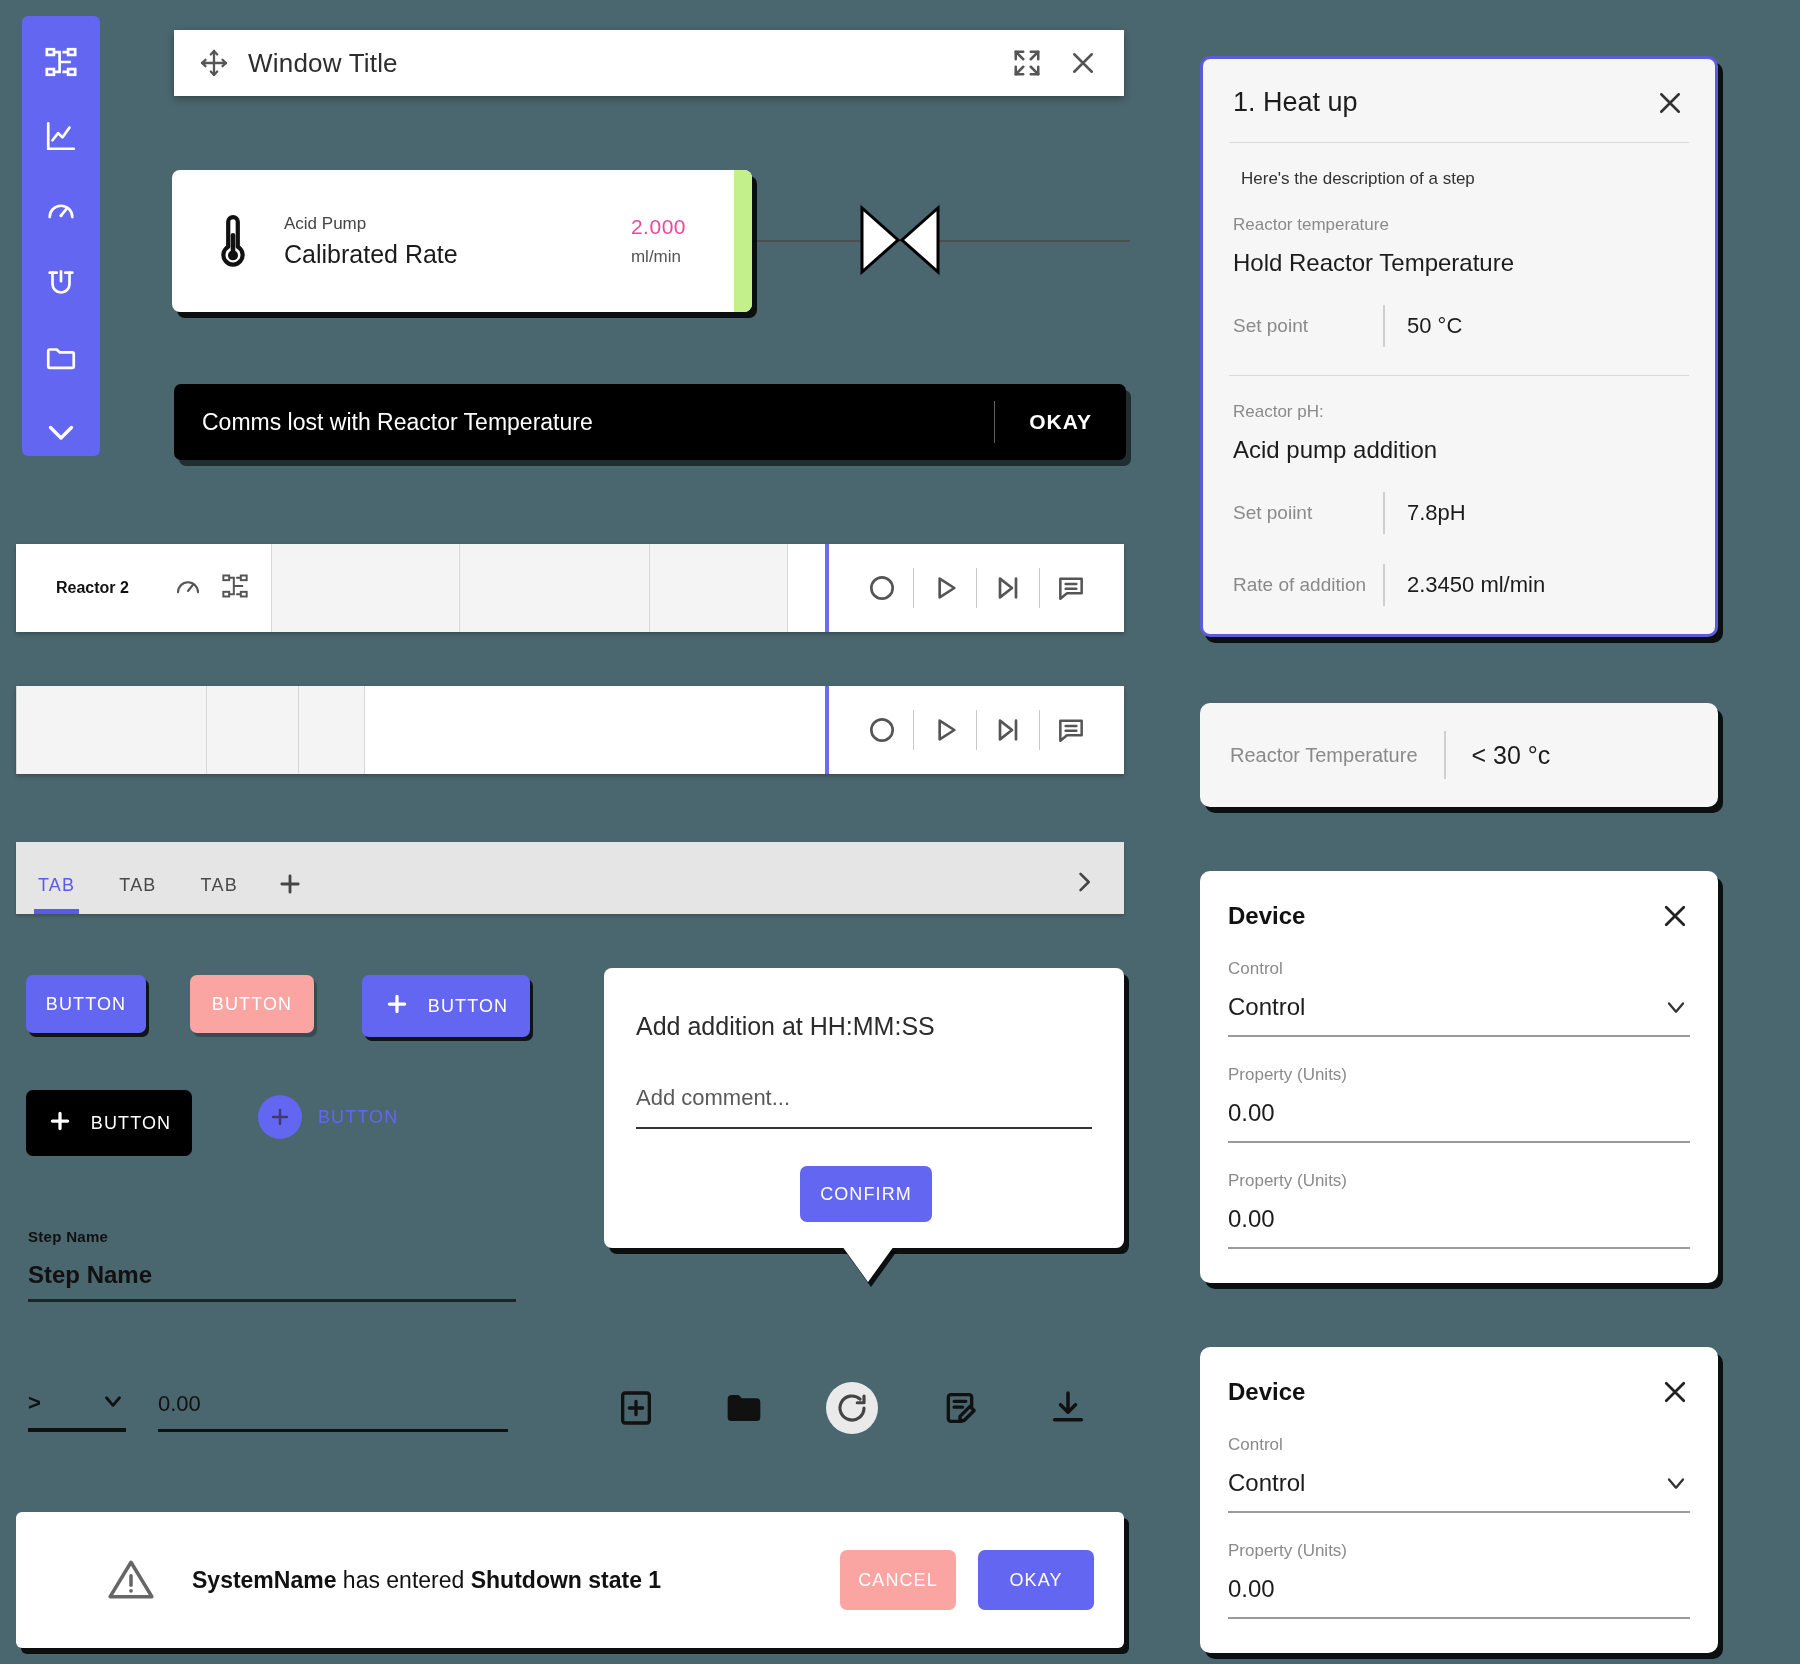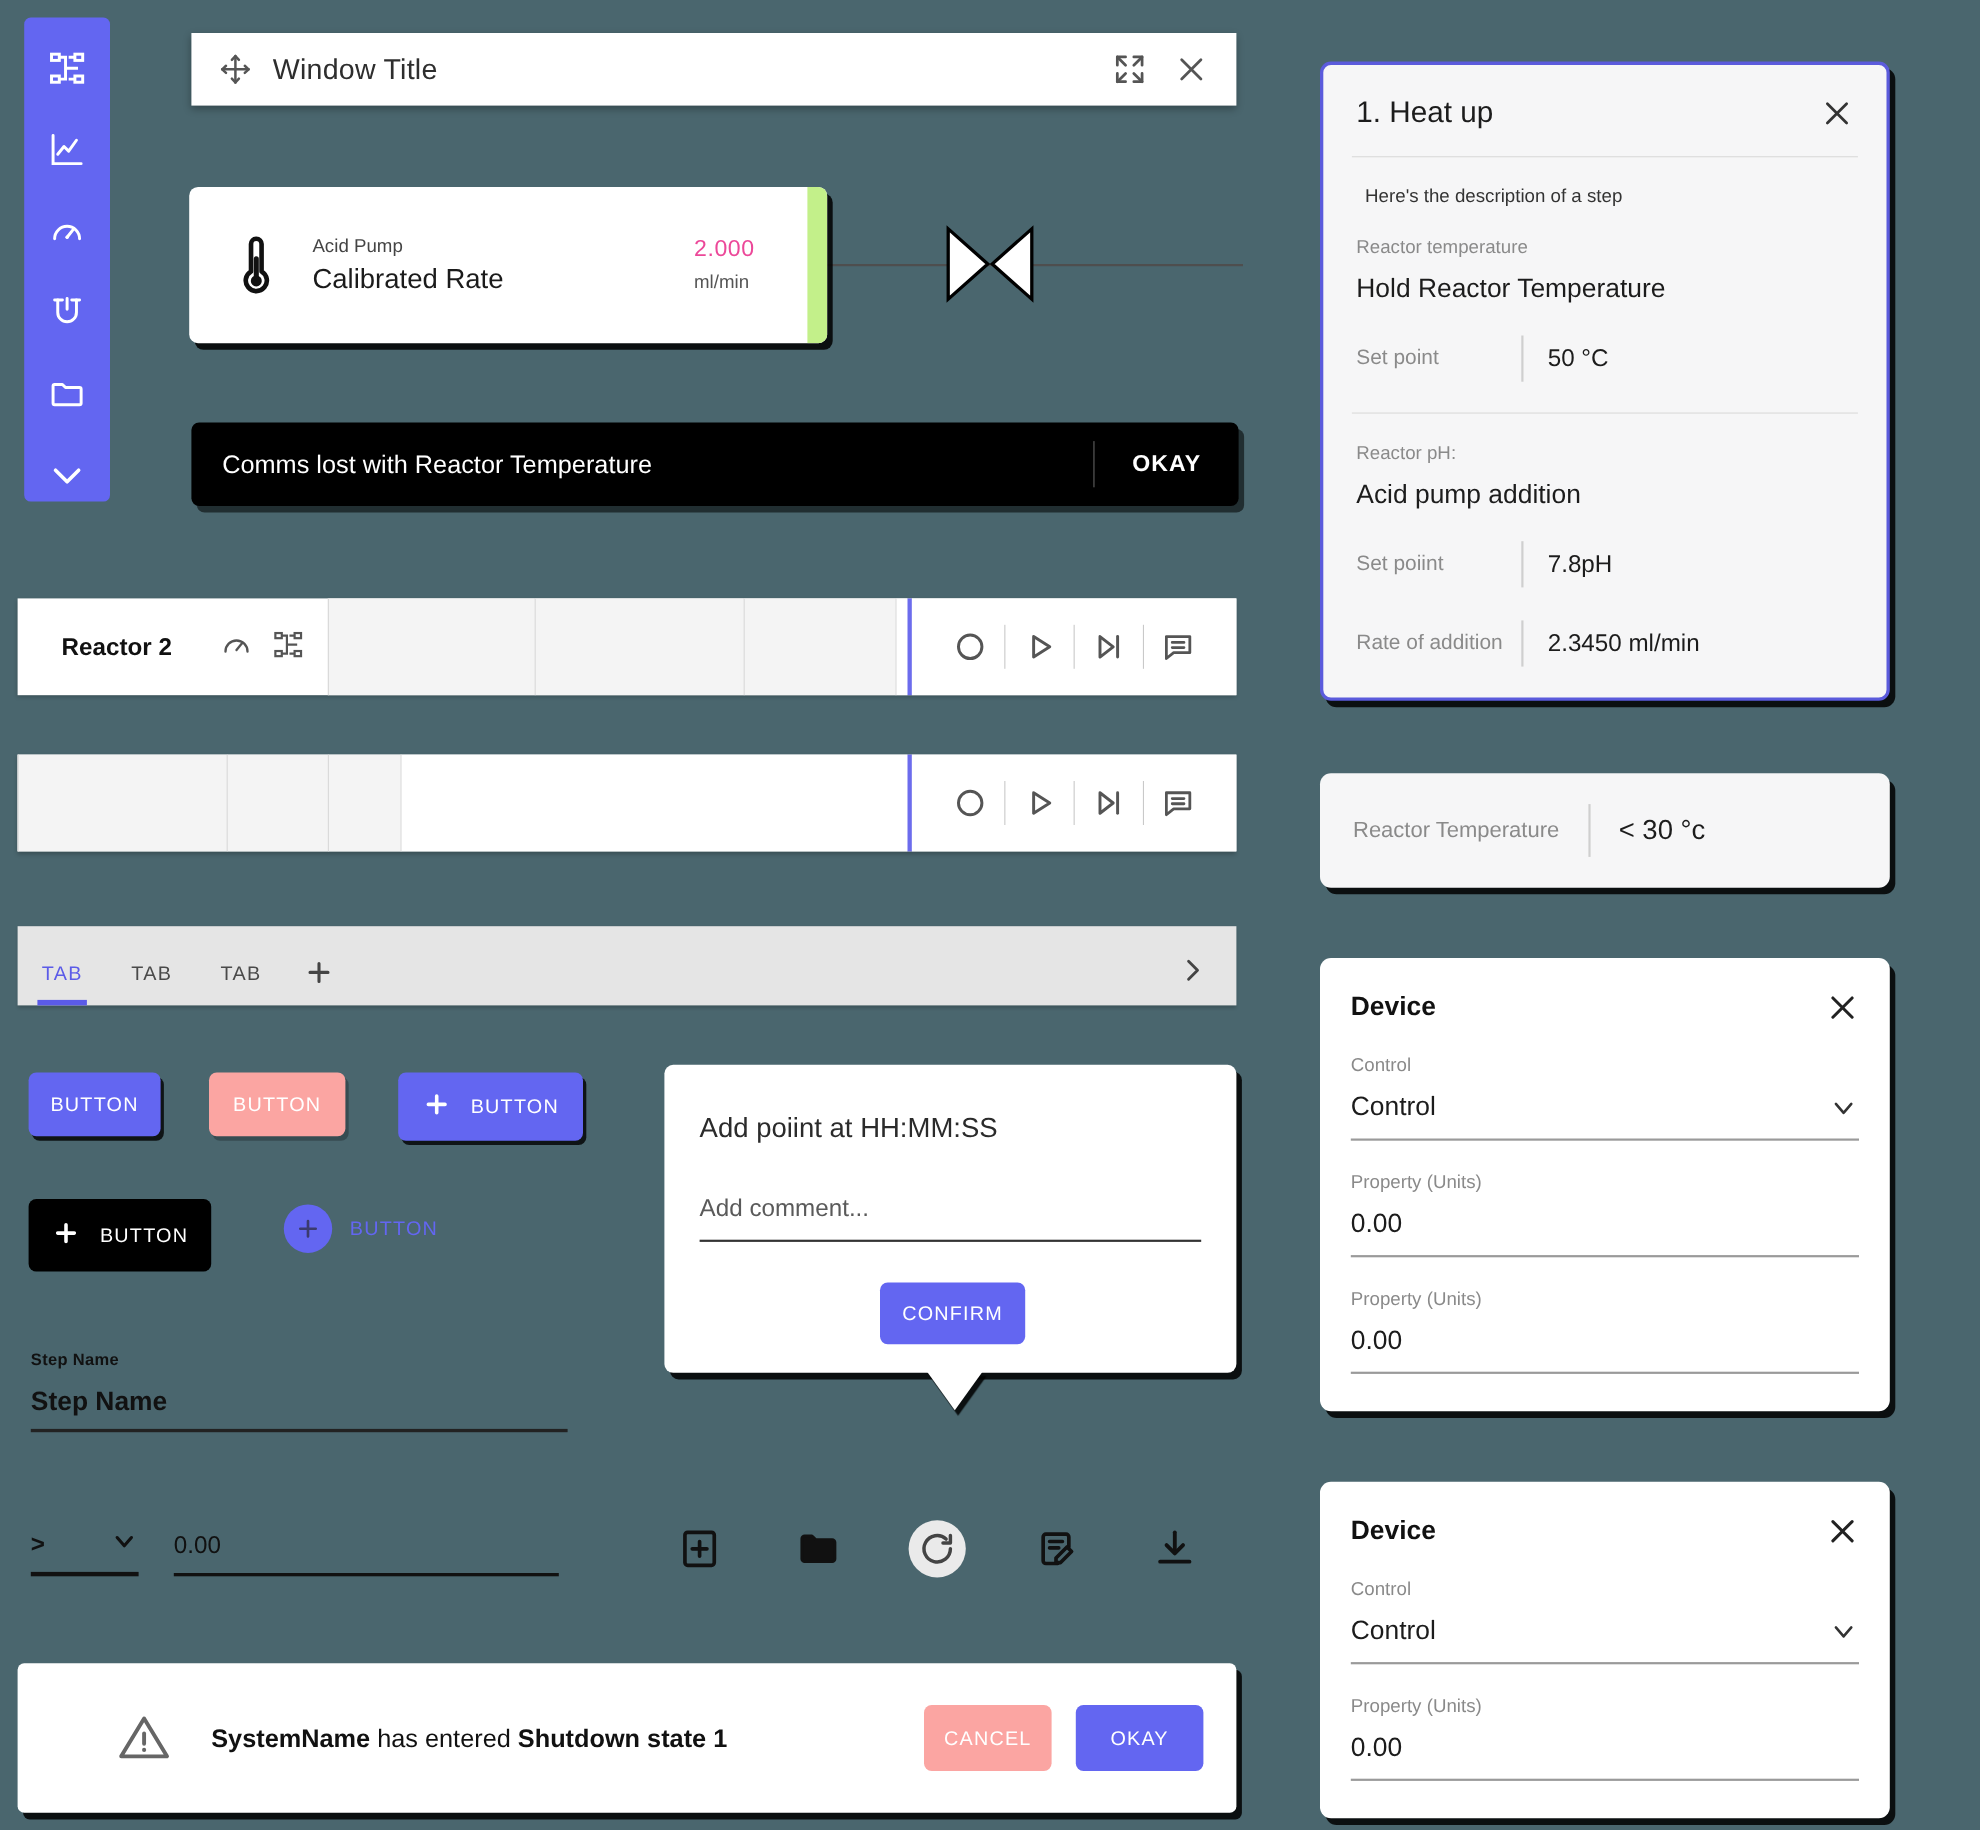--- a/index.html
+++ b/index.html
@@ -66,21 +66,21 @@
     display: flex; align-items: center;
     box-shadow: 5px 6px 0 rgba(0,0,0,.55);
   }
   .toast .msg { color: #fff; font-size: 23px; margin-left: 28px; }
   .toast .sep { margin-left: auto; width: 1px; height: 42px; background: #606060; }
   .toast .ok { color: #fff; font-size: 21px; font-weight: bold; letter-spacing: 1px; padding: 0 34px; cursor: pointer; }
 
   
   .reactor { position: absolute; background: #fff; display: flex; align-items: stretch; height: 88px; box-shadow: 0 2px 4px rgba(0,0,0,.25); }
   .reactor .label { display: flex; align-items: center; padding-left: 40px; }
-  .reactor .rname { font-size: 22px; color: #111; font-weight: bold; }
+  .reactor .rname { font-size: 16px; color: #111; font-weight: bold; }
   .reactor .ricons { display: flex; align-items: center; gap: 18px; margin-left: 44px; padding-right: 22px; }
   .seg { background: #f4f4f4; border-left: 1px solid #d8d8d8; }
   .gapseg { background: #fff; border-left: 1px solid #d8d8d8; }
   .divider-blue { width: 4px; background: #6c6ced; }
   .transport { display: flex; align-items: center; gap: 0; padding: 0 22px; background: #fff; }
   .tbtn { width: 62px; display: flex; align-items: center; justify-content: center; cursor: pointer; }
   .vsep { width: 1px; height: 40px; background: #c9c9c9; }
 
   
   .tabbar {
@@ -497,21 +497,21 @@
     <span class="tool">
       <svg width="40" height="40" viewBox="0 0 24 24" fill="none" stroke="#111" stroke-width="2.1" stroke-linecap="round" stroke-linejoin="round">
         <path d="M12 3v11"></path>
           <path d="M7.5 10L12 14.5 16.5 10"></path>
           <path d="M4 19h16"></path>
       </svg>
     </span>
   </div>
 
   <div class="popover">
-    <div class="ph">Add poiint at HH:MM:SS</div>
+    <div class="ph">Add addition at HH:MM:SS</div>
     <div class="cinput">
       <div class="placeholder">Add comment...</div>
       <div class="ul"></div>
     </div>
     <div class="confirm">CONFIRM</div>
     <div class="tail"></div>
   </div>
 
   <div class="alertbar">
     <span class="warn">

